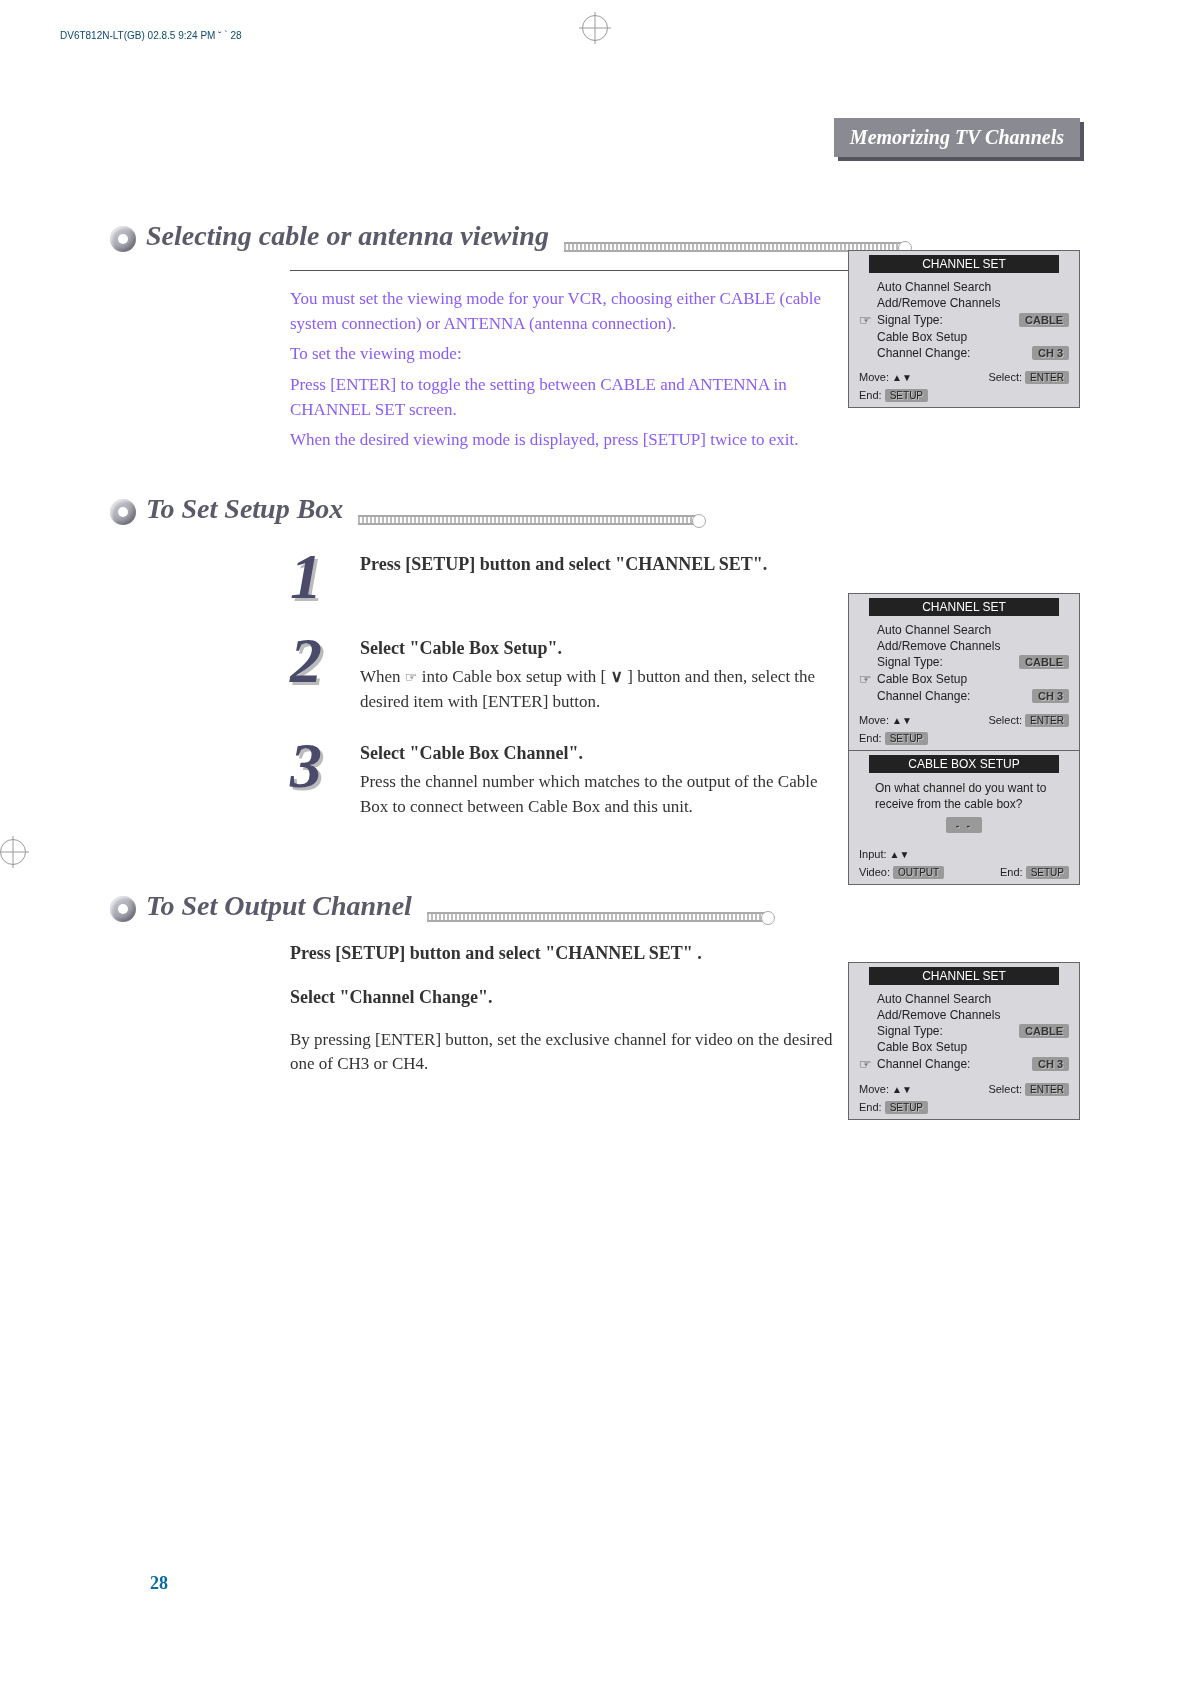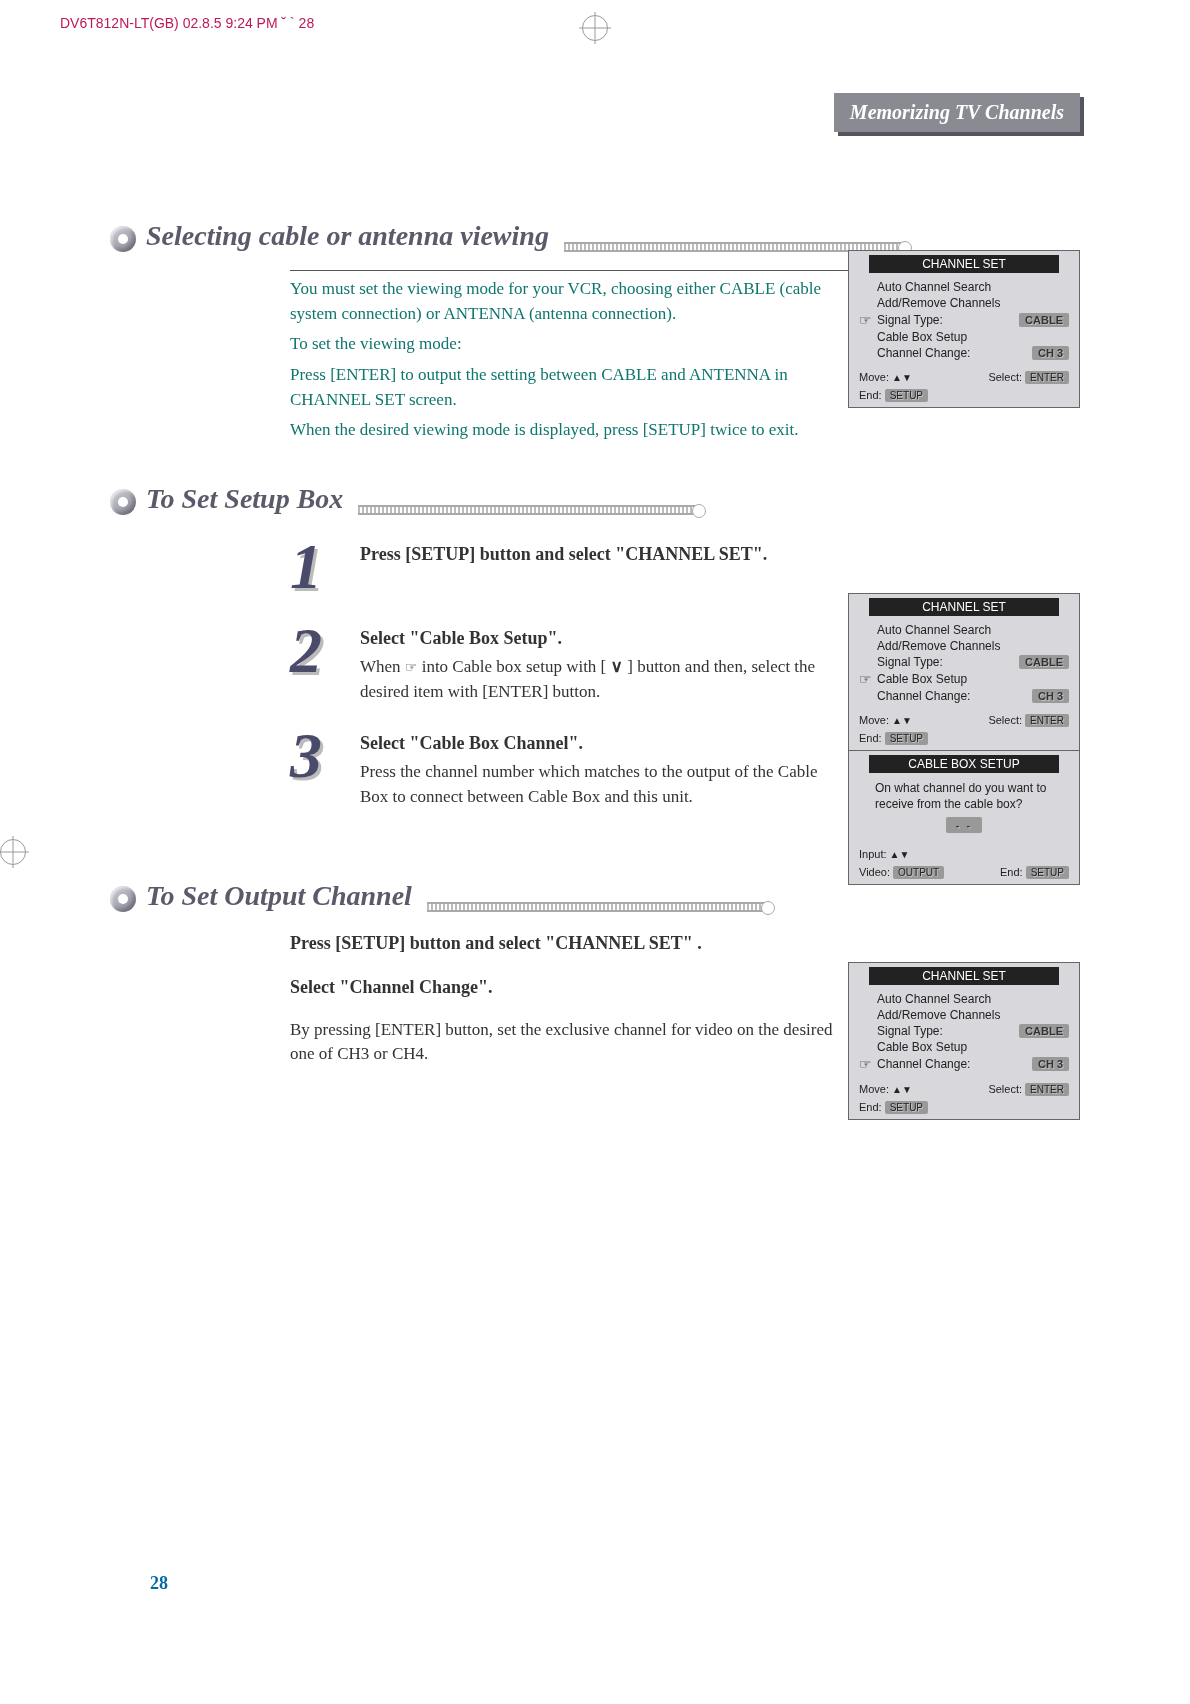--- a/index.html
+++ b/index.html
@@ -7,25 +7,25 @@
     padding: 0;
     font-family: Georgia, 'Times New Roman', serif;
     background: #fff;
     width: 1190px;
     height: 1704px;
     position: relative;
     color: #333;
   }
   .print-header {
     position: absolute;
-    top: 15px;
+    top: 30px;
     left: 60px;
-    font-size: 14px;
+    font-size: 10px;
     font-family: Arial, sans-serif;
-    color: #be185d;
+    color: #0c4a6e;
   }
   .crop-mark-top {
     position: absolute;
     top: 15px;
     left: 50%;
     transform: translateX(-50%);
   }
   .crop-mark-left {
     position: absolute;
     top: 50%;
@@ -56,21 +56,21 @@
     position: absolute;
     top: 50px;
     left: 40px;
     right: 40px;
     bottom: 50px;
     padding: 40px 70px;
   }
   .header-tag {
     position: absolute;
     right: 70px;
-    top: 43px;
+    top: 68px;
     background: #8a8a92;
     color: #fff;
     font-style: italic;
     font-weight: bold;
     padding: 8px 16px;
     font-size: 20px;
     box-shadow: 4px 4px 0 #555560;
   }
   .section-head {
     display: flex;
@@ -118,23 +118,24 @@
     right:-8px; top:-3px;
     width:12px;height:12px;
     border-radius:50%;
     border:1px solid #aaa;
     background:#fff;
   }
   .body-block {
     margin-left: 180px;
     margin-right: 220px;
     border-top: 1px solid #555;
+    padding-top: 10px;
     font-size: 17px;
     line-height: 1.45;
-    color: #0f766e;
+    color: #8b5cf6;
   }
   .body-block p { margin: 6px 0; }
   .step-row {
     display: flex;
     margin-left: 180px;
     margin-right: 0;
     margin-top: 26px;
     align-items: flex-start;
     position: relative;
   }
@@ -306,21 +307,21 @@
     </div>
     <div class="screen-footer" style="padding-top:0">
       <span><span>End:</span> <span class="badge">SETUP</span></span>
       <span></span>
     </div>
   </div>
 
   <div class="body-block">
     <p>You must set the viewing mode for your VCR, choosing either CABLE (cable system connection) or ANTENNA (antenna connection).</p>
     <p>To set the viewing mode:</p>
-    <p>Press [ENTER] to output the setting between CABLE and ANTENNA  in CHANNEL SET screen.</p>
+    <p>Press [ENTER] to toggle the setting between CABLE and ANTENNA  in CHANNEL SET screen.</p>
     <p>When the desired viewing mode is displayed, press [SETUP] twice to exit.</p>
   </div>
 
   <div class="section-head" style="margin-top:40px">
     <span class="bullet-o"></span>
     <span class="section-title">To Set Setup Box</span>
     <span class="section-rule"></span>
   </div>
 
   <div class="step-row">

